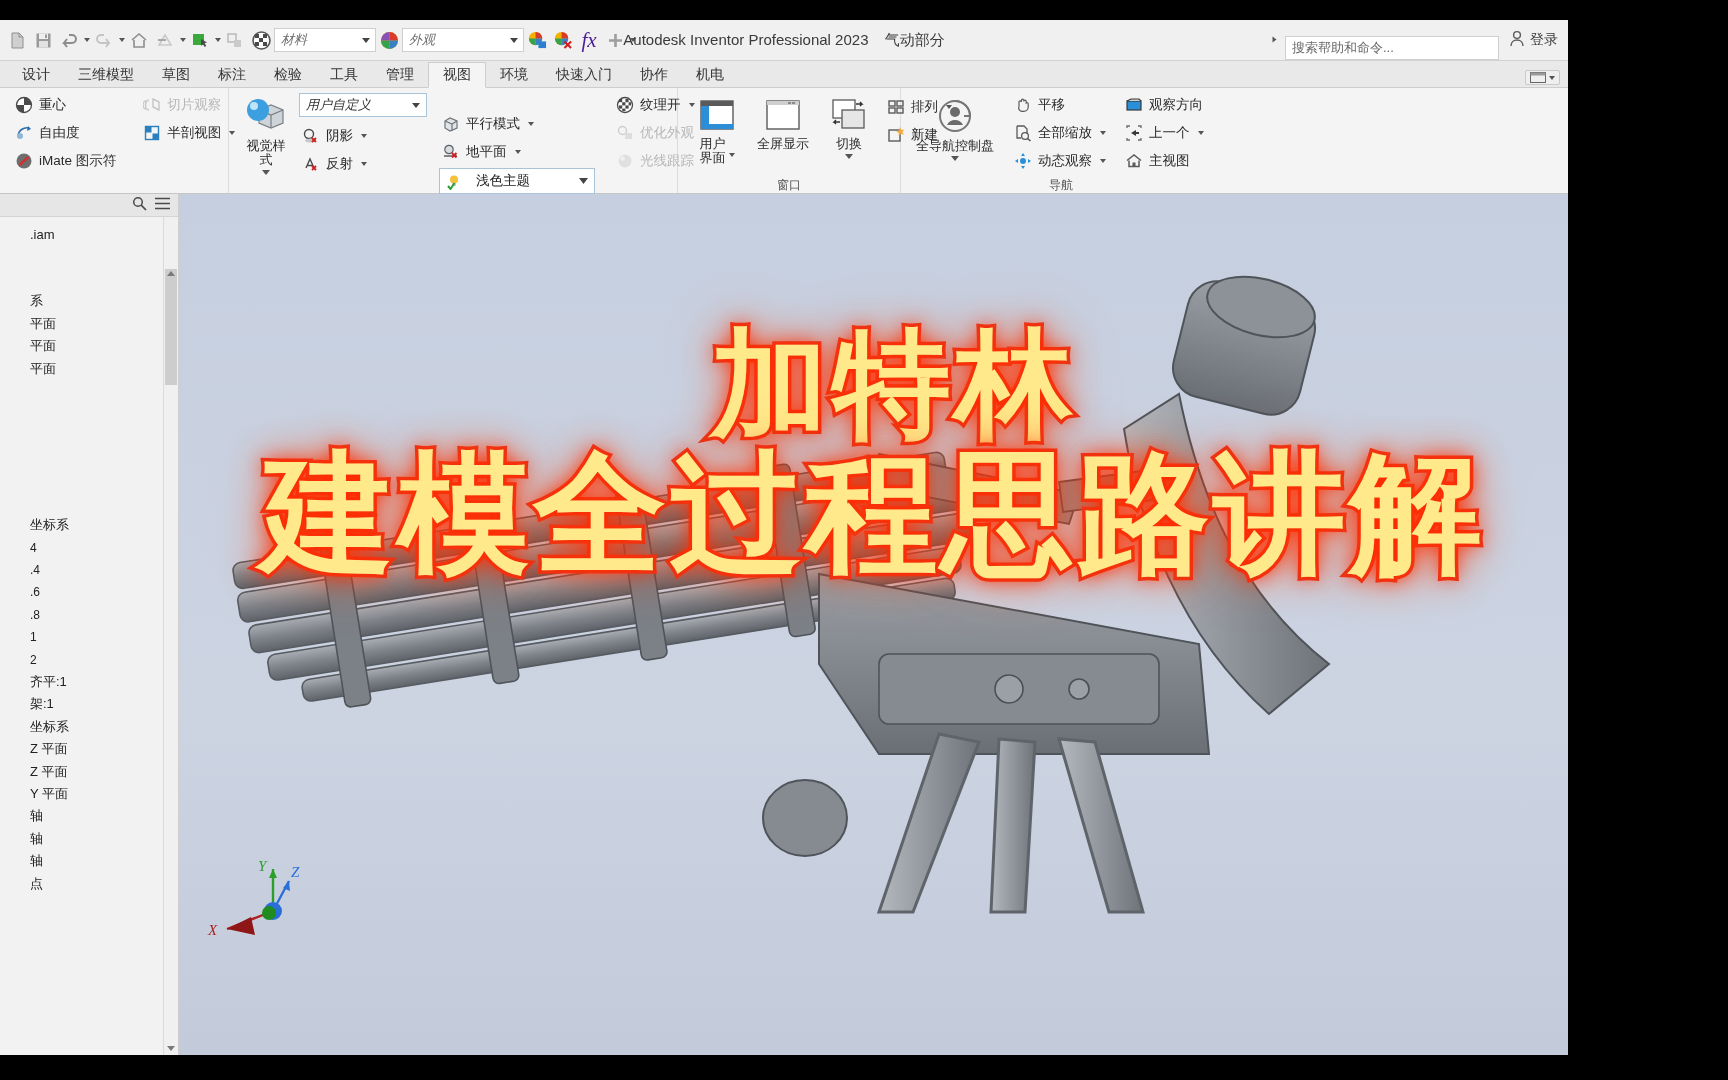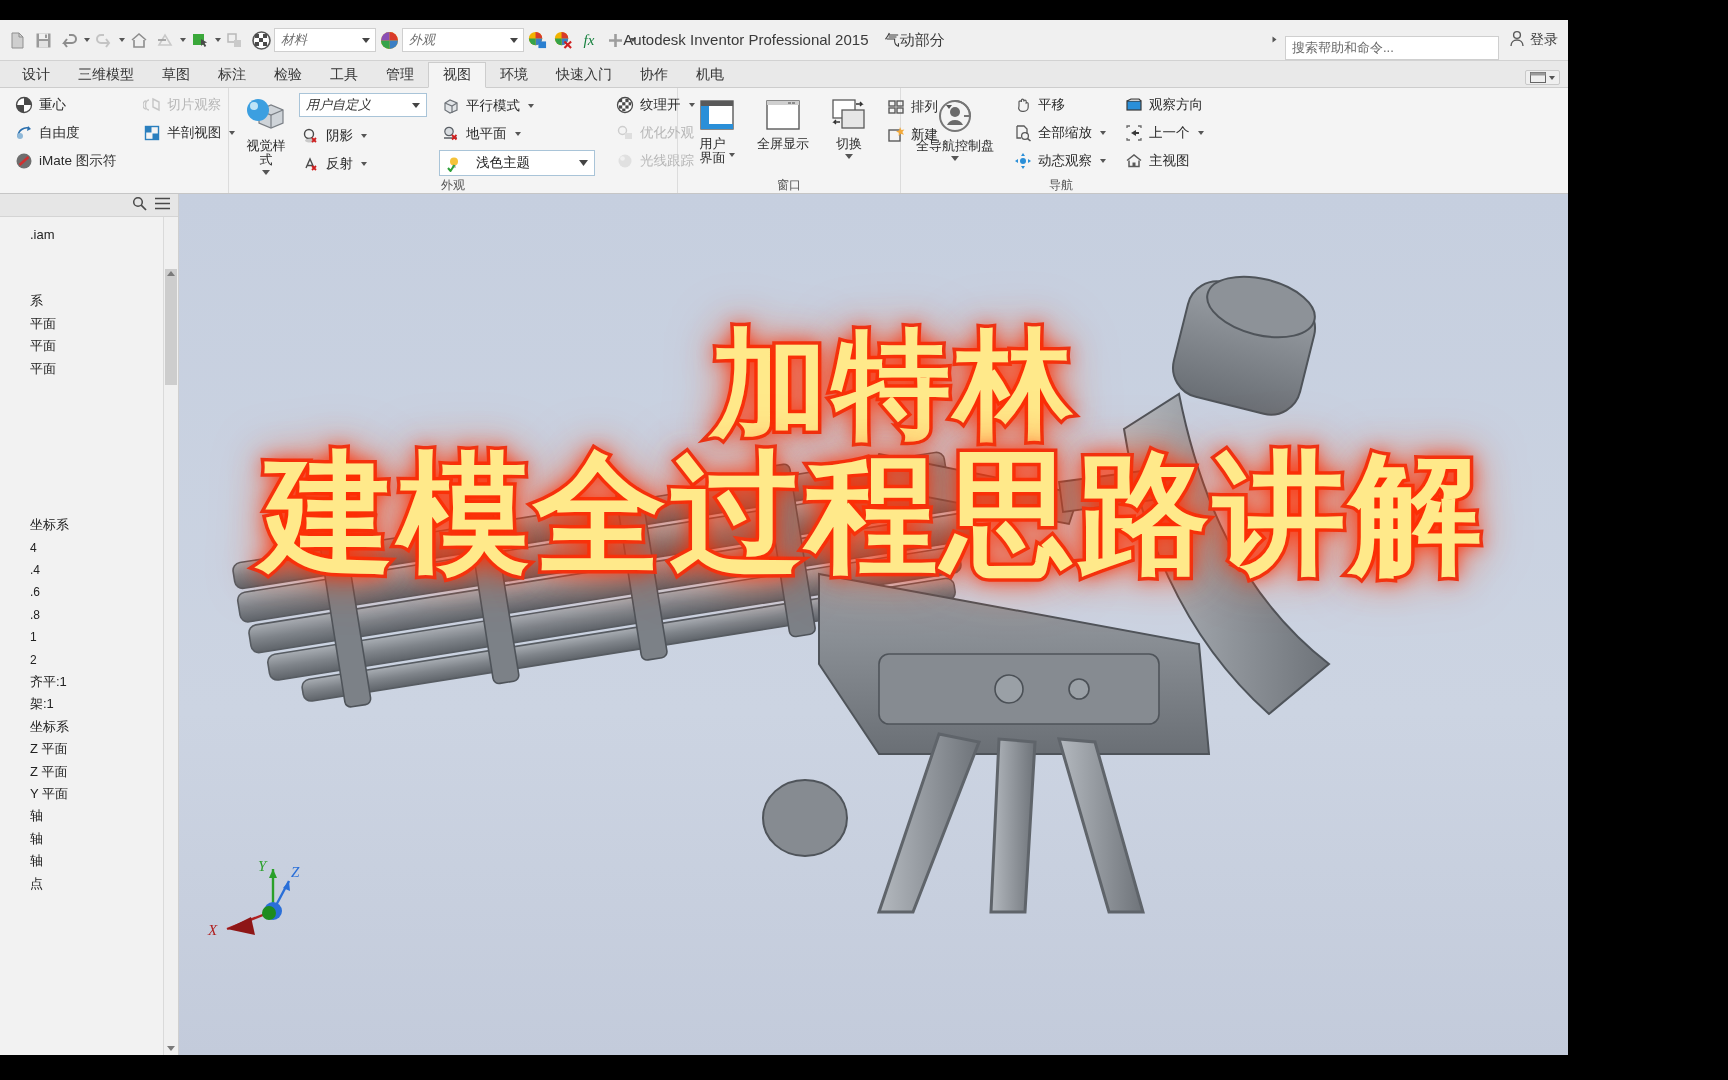--- a/index.html
+++ b/index.html
@@ -210,32 +210,32 @@
       <div class="qicon">
         <svg width="20" height="20" viewBox="0 0 21 21">
             <circle cx="9" cy="9" r="7" fill="#f2b300"></circle>
             <path d="M9 2 A7 7 0 0 1 16 9 L9 9Z" fill="#d93a2b"></path>
             <path d="M16 9 A7 7 0 0 1 9 16 L9 9Z" fill="#3b7fc4"></path>
             <path d="M9 16 A7 7 0 0 1 2 9 L9 9Z" fill="#35a349"></path>
             <path d="M12 12 l7 7M19 12 l-7 7" stroke="#d02020" stroke-width="2.2"></path>
           </svg>
       </div>
       <div class="qicon">
-        <span style="font-family:'Liberation Serif',serif;font-style:italic;font-size:15px;color:#15803d;">fx</span>
+        <span style="font-family:'Liberation Serif',serif;font-style:italic;font-size:21px;color:#4c1d95;">fx</span>
       </div>
       <div class="qicon">
         <svg width="17" height="17" viewBox="0 0 17 17">
             <path d="M8.5 2v13M2 8.5h13" stroke="#9d9d9d" stroke-width="2.6"></path>
           </svg>
       </div>
       <div class="caret"></div>
     </div>
 
     <div class="apptitle">
-      <span>Autodesk Inventor Professional 2015</span>
+      <span>Autodesk Inventor Professional 2023</span>
       <span>气动部分</span>
     </div>
 
     <div class="tb-right">
       <div class="caret" style="transform:rotate(-90deg);"></div>
       <div class="searchbox">
         <span>搜索帮助和命令...</span>
       </div>
       <div class="signin">
         <span>
@@ -370,21 +370,21 @@
               <svg width="18" height="18" viewBox="0 0 18 18">
                   <path d="M4 13 L8 4 L12 13 M5.5 10.5 h5" fill="none" stroke="#4a4a4a" stroke-width="1.4"></path>
                   <path d="M10 11 l4 4M14 11 l-4 4" stroke="#d02020" stroke-width="1.8"></path>
                 </svg>
             </span>
             <span>反射</span>
             <span class="mini-caret"></span>
           </div>
         </div>
         <div class="col" style="padding-left:8px;">
-          <div class="item" style="margin-top:1px;">
+          <div class="item" style="margin-top:19px;">
             <span class="ico">
               <svg width="18" height="18" viewBox="0 0 18 18">
                   <path d="M3 6 l5-3 7 3 v7 l-7 3 -5-3z" fill="#e2e5e8" stroke="#6f747a" stroke-width="1.2"></path>
                   <path d="M3 6 l7 3 5-3M10 9 v7" fill="none" stroke="#6f747a" stroke-width="1.2"></path>
                 </svg>
             </span>
             <span>平行模式</span>
             <span class="mini-caret"></span>
           </div>
           <div class="item">

